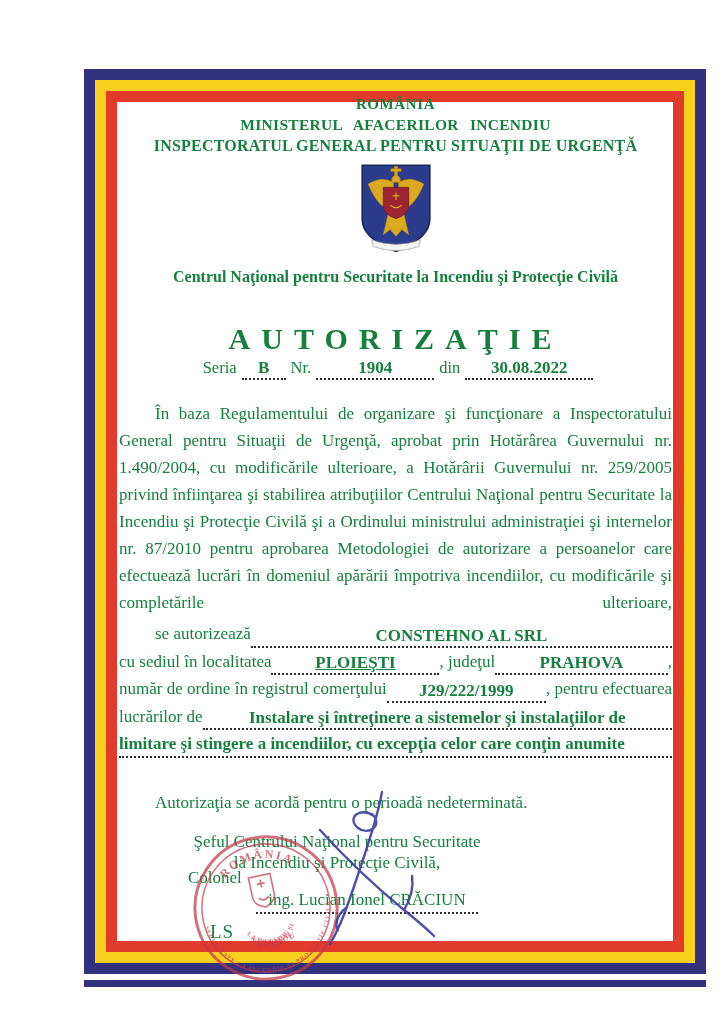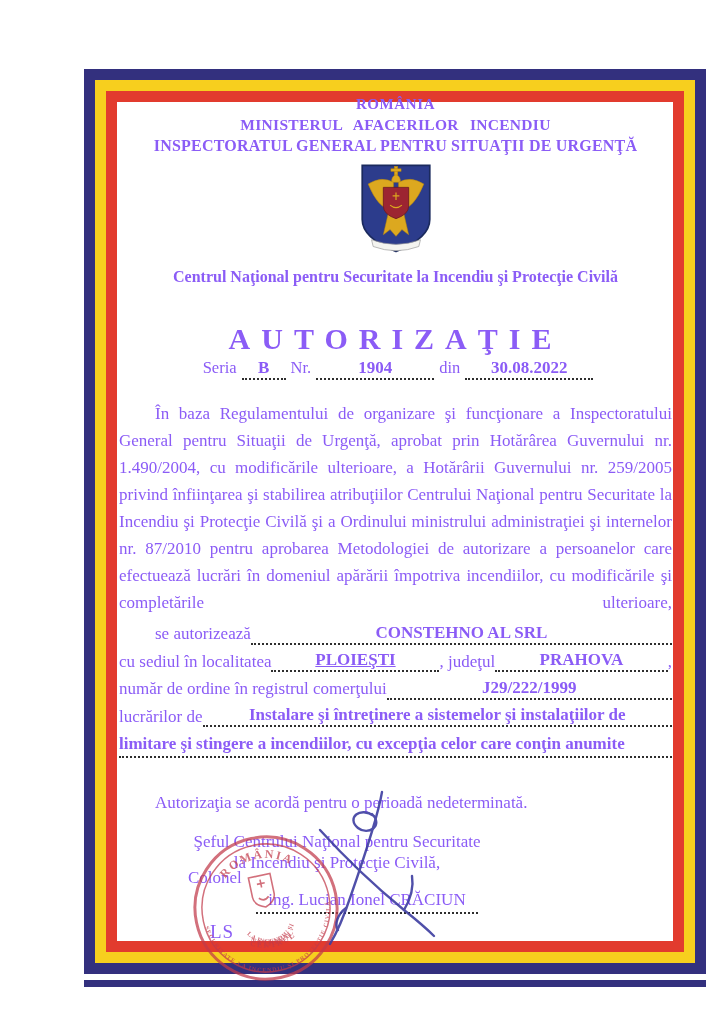--- a/index.html
+++ b/index.html
@@ -1,17 +1,17 @@
 <!DOCTYPE html>
 <html><head>
 <meta charset="utf-8">
 <style>
   html,body{margin:0;padding:0;background:#ffffff;}
   .page{position:relative;width:724px;height:1024px;background:#ffffff;overflow:hidden;
-        font-family:"Liberation Serif","DejaVu Serif",serif;color:#8b5cf6;}
+        font-family:"Liberation Serif","DejaVu Serif",serif;color:#15803d;}
 
   
   .frame{position:absolute;left:84px;top:69px;width:622px;height:905px;box-sizing:border-box;
          border:11px solid #33307e;}
   .frame-mid{width:100%;height:100%;box-sizing:border-box;border:11px solid #f7cf1e;}
   .frame-in{width:100%;height:100%;box-sizing:border-box;border:11px solid #e23b2e;}
   .bottom-rule{position:absolute;left:84px;top:980px;width:622px;height:7px;background:#33307e;}
 
   .content{position:absolute;left:119px;top:96px;width:553px;}
 
@@ -28,21 +28,21 @@
 
   .serial{display:flex;justify-content:center;align-items:baseline;font-size:16.5px;margin-top:3px;}
   .slabel{margin:0 5px;}
   .fv{font-weight:bold;display:inline-block;text-align:center;font-size:17px;line-height:19px;
       border-bottom:2px dotted #2e2e2e;padding-bottom:1px;}
   .w44{width:44px;} .w118{width:118px;} .w128{width:128px;}
 
   .para{margin:20px 0 4px 0;font-size:17px;line-height:27px;text-align:justify;text-align-last:justify;
         text-indent:36px;}
 
-  .fline{display:flex;align-items:center;font-size:17px;line-height:27.5px;margin-top:0;}
+  .fline{display:flex;align-items:flex-end;font-size:17px;line-height:27.5px;margin-top:0;}
   .indent{padding-left:36px;}
   .lbl{white-space:nowrap;}
   .grow{flex:1 1 auto;}
   .wfix1{width:168px;text-decoration:underline;} 
   .wline{font-weight:bold;font-size:17px;line-height:25px;border-bottom:2px dotted #2e2e2e;margin-top:1px;}
 
   .validity{margin-top:35px;font-size:17px;text-indent:36px;}
 
   .sig{position:absolute;left:148px;top:831px;width:378px;font-size:17px;line-height:21px;z-index:2;}
   .sig-l1{text-align:center;}
@@ -121,20 +121,21 @@
       <span class="lbl">cu sediul în localitatea</span>
       <span class="fv wfix1">PLOIEŞTI</span>
       <span class="lbl">, judeţul</span>
       <span class="fv grow">PRAHOVA</span>
       <span class="lbl">,</span>
     </div>
 
     <div class="fline">
       <span class="lbl">număr de ordine în registrul comerţului</span>
       <span class="fv grow">J29/222/1999</span>
+      <span class="lbl">, pentru efectuarea</span>
     </div>
 
     <div class="fline">
       <span class="lbl">lucrărilor de</span>
       <span class="fv grow">Instalare şi întreţinere a sistemelor şi instalaţiilor de</span>
     </div>
 
     <div class="wline">limitare şi stingere a incendiilor, cu excepţia celor care conţin anumite</div>
 
     <div class="validity">Autorizaţia se acordă pentru o perioadă nedeterminată.</div>

